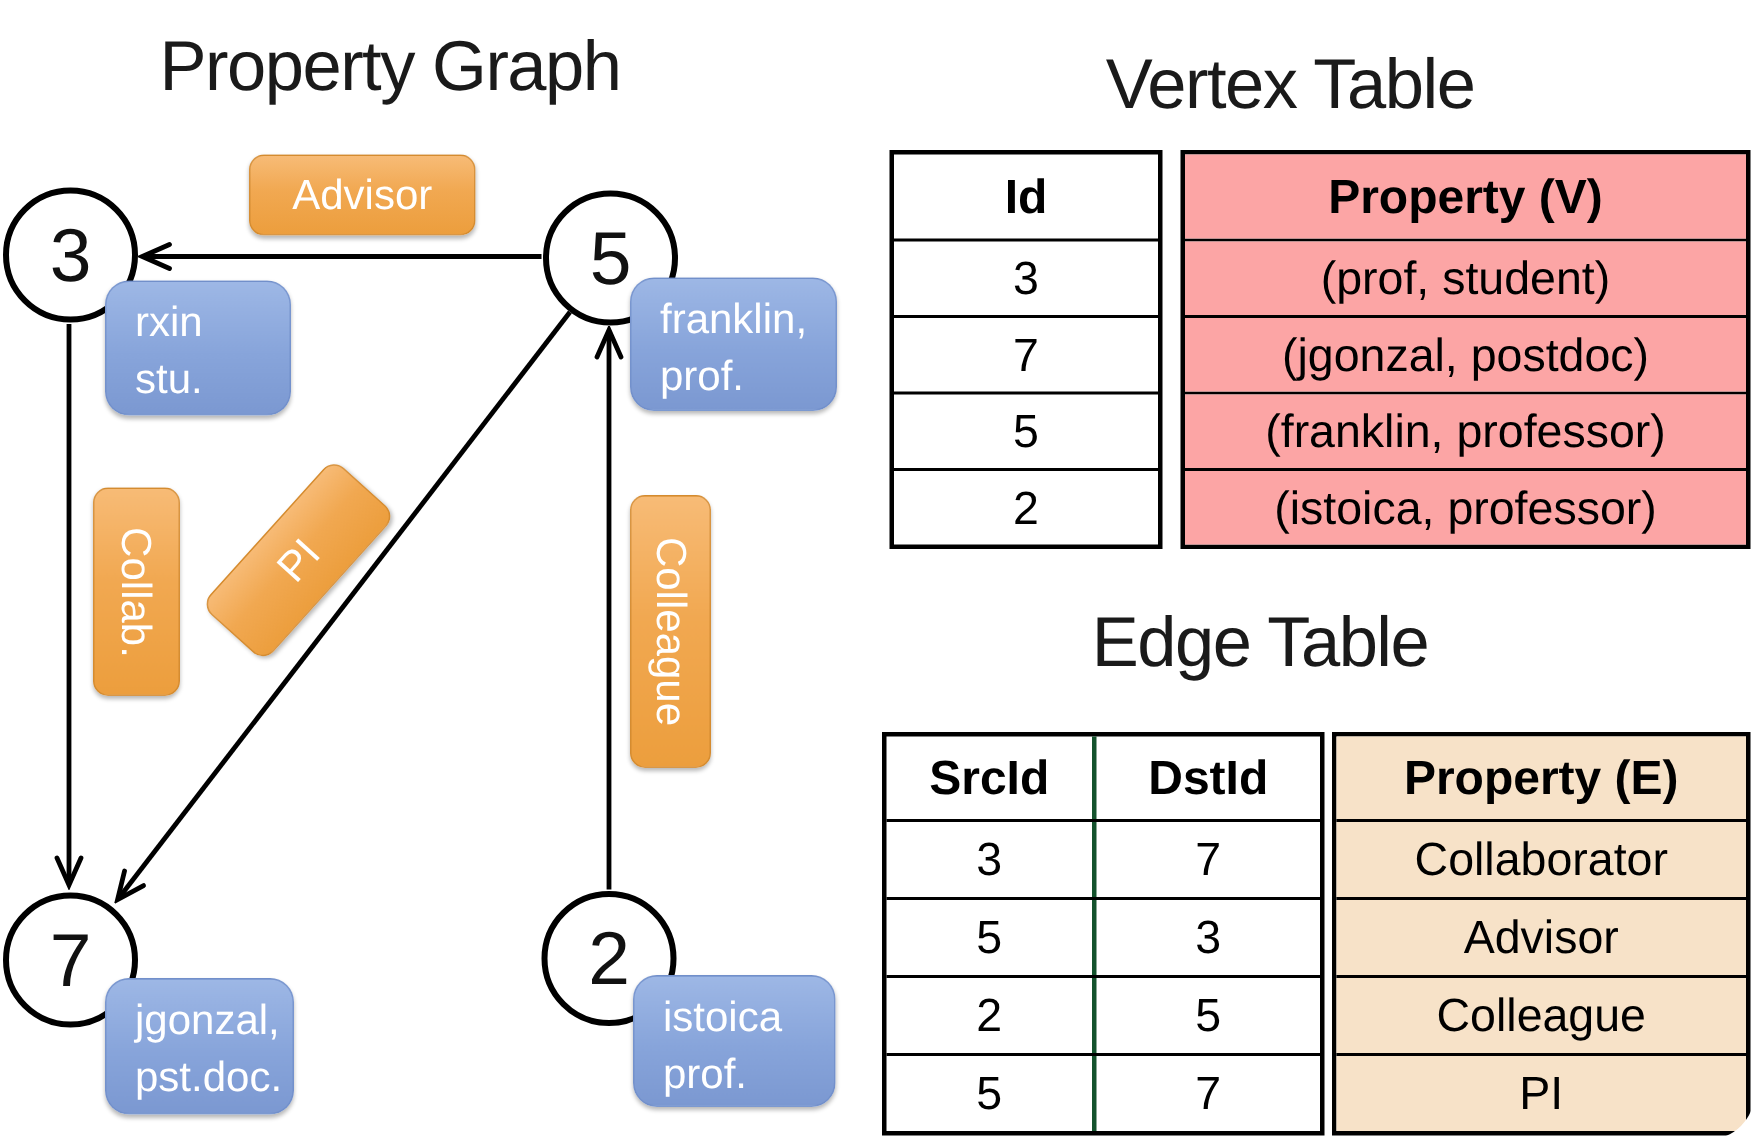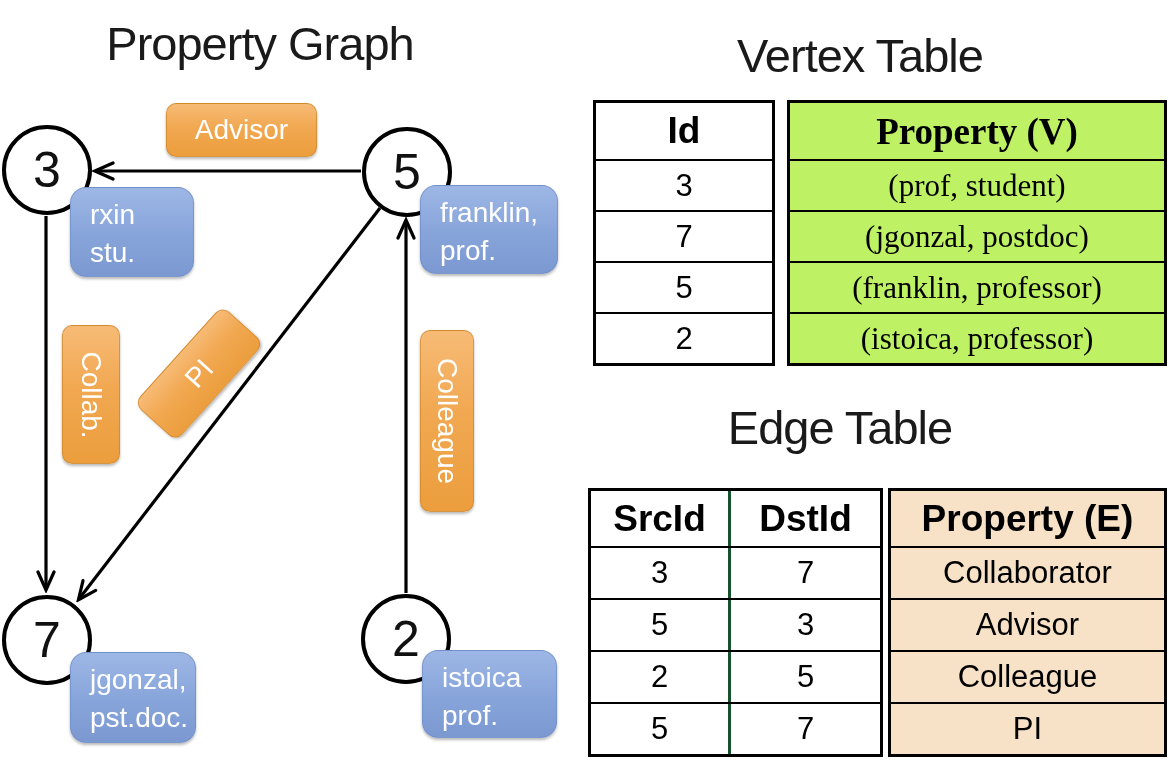--- a/index.html
+++ b/index.html
@@ -1,18 +1,18 @@
 <!DOCTYPE html>
 <html><head>
 <meta charset="utf-8">
 <style>
   html,body{margin:0;padding:0;background:#fff;}
   .canvas{
     position:relative;width:1170px;height:760px;background:#fff;overflow:hidden;
-    font-family:"Liberation Sans",sans-serif;color:#000;
+    font-family:"Liberation Sans",sans-serif;color:#000;border-radius:32px;
   }
   .big-title{
     position:absolute;font-size:47px;font-weight:400;letter-spacing:-1px;
     text-align:center;white-space:nowrap;color:#1a1a1a;
   }
   
   .node{
     position:absolute;width:90px;height:90px;border:4px solid #000;border-radius:50%;
     background:#fff;box-sizing:border-box;display:flex;align-items:center;justify-content:center;
     z-index:2;
@@ -40,23 +40,23 @@
   }
   .vlabel div{color:#fff;font-size:28px;line-height:38px;white-space:nowrap;}
   
   .tbl{position:absolute;border:3px solid #000;box-sizing:border-box;background:#fff;}
   .tbl .trow{display:flex;border-top:2px solid #000;box-sizing:border-box;}
   .tbl .trow:first-child{border-top:none;}
   .tbl .cell{
     display:flex;align-items:center;justify-content:center;flex:1;
     font-size:31px;box-sizing:border-box;
   }
-  .tbl .cell.head{font-weight:bold;font-size:37px;}
+  .tbl .cell.head{font-weight:bold;font-size:32px;}
   .tbl .cell + .cell{border-left:3px solid #14532d;}
-  .fill-v .cell{background:#bef264;font-family:Liberation Serif, serif;}
+  .fill-v .cell{background:#fca5a5;}
   .fill-e .cell{background:#f7e2c8;}
 </style>
 </head>
 <body>
 
 <div class="canvas">
 
   <div class="big-title" style="left:20px;top:16px;width:480px;">Property Graph</div>
   <div class="big-title" style="left:620px;top:28px;width:480px;">Vertex Table</div>
   <div class="big-title" style="left:630px;top:400px;width:420px;">Edge Table</div>

